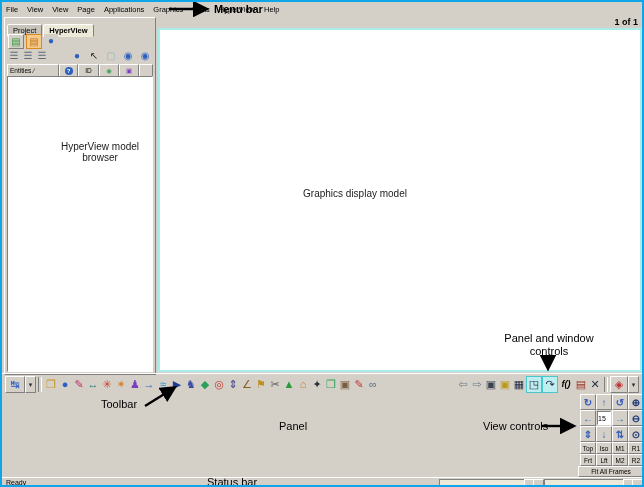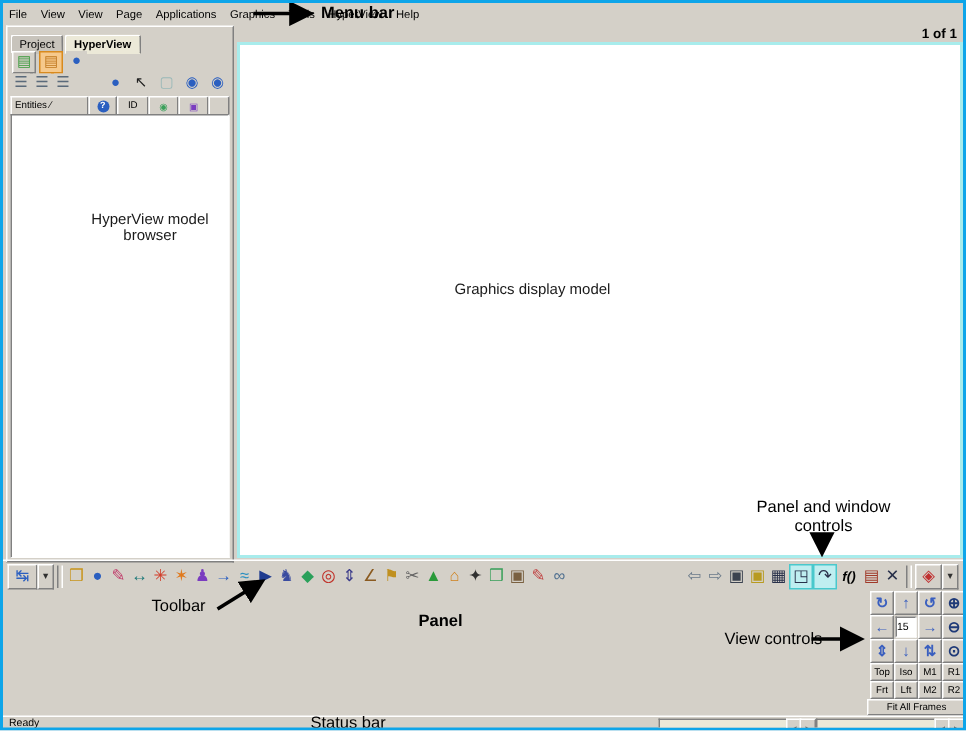--- a/index.html
+++ b/index.html
@@ -136,21 +136,21 @@
     <span class="tico hl" style="color: rgb(40, 48, 74);">↷</span>
     <span class="tico" style="font-size:9px;font-style:italic;font-weight:bold;width:16px;">f()</span>
     <span class="tico" style="color: rgb(160, 56, 40);">▤</span>
     <span class="tico" style="color: rgb(40, 48, 74);">✕</span>
     <span class="sep"></span>
     <span class="tico btn3d" style="width: 16px; color: rgb(192, 48, 48);">◈</span>
     <span class="tico btn3d" style="width: 9px; font-size: 7px; color: rgb(48, 48, 48);">▾</span>
   </div>
 
   <div class="note" style="left:99px;top:396px;">Toolbar</div>
-  <div class="note" style="left:277px;top:406px;font-weight:bold;">Panel</div>
+  <div class="note" style="left:277px;top:418px;">Panel</div>
   <div class="note" style="left:481px;top:418px;">View controls</div>
   <div class="note wrap" style="left:494px;top:330px;width:106px;">Panel and window controls</div>
 
   <div style="position:absolute;left:578px;top:392px;display:grid;grid-template-columns:repeat(4,16px);grid-auto-rows:16px;">
     <span class="vbtn btn3d" style="color: rgb(58, 95, 191);">↻</span>
     <span class="vbtn btn3d" style="color: rgb(58, 95, 191);">↑</span>
     <span class="vbtn btn3d" style="color: rgb(58, 95, 191);">↺</span>
     <span class="vbtn btn3d" style="color: rgb(31, 58, 120);">⊕</span>
     <span class="vbtn btn3d" style="color: rgb(58, 95, 191);">←</span>
     <input class="sunken" style="width: 12px; height: 12px; margin: 1px 0px 0px 1px; font-size: 7px; padding: 0px; text-align: left; font-family: &quot;Liberation Sans&quot;, sans-serif;" value="15">

